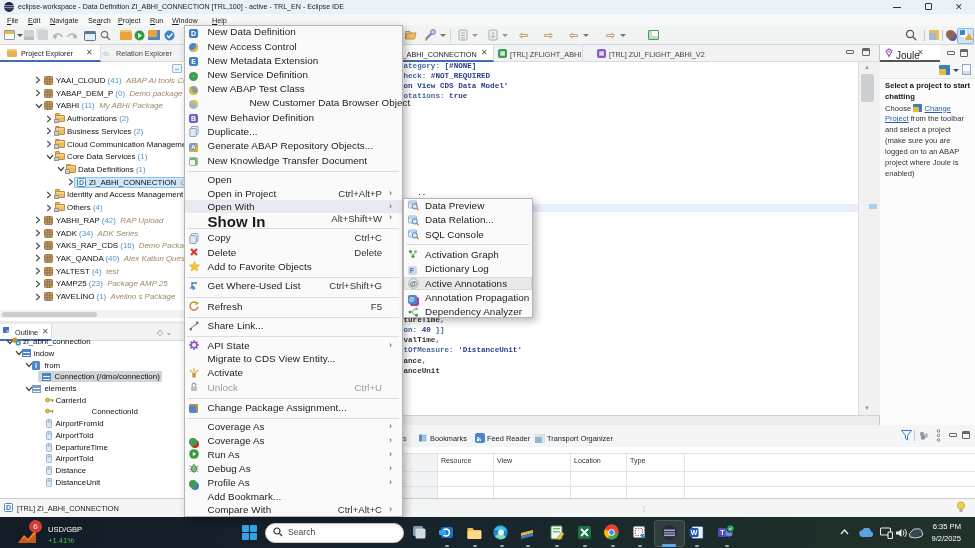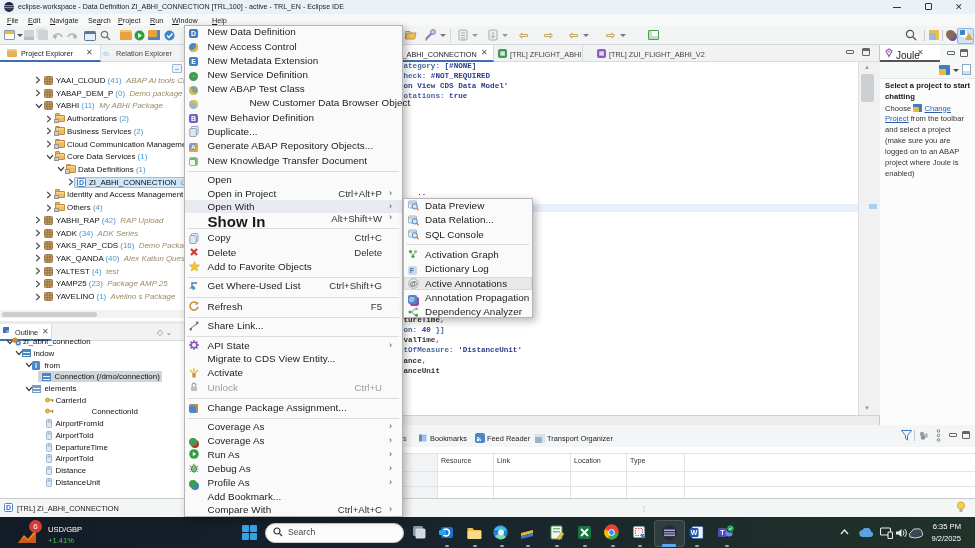--- a/index.html
+++ b/index.html
@@ -536,21 +536,21 @@
       <circle cx="2.5" cy="2" r="1.3" fill="none" stroke="#888"></circle>
       <circle cx="2.5" cy="6.5" r="1.3" fill="none" stroke="#888"></circle>
       <circle cx="2.5" cy="11" r="1.3" fill="none" stroke="#888"></circle>
     </svg>
   </div>
 <div class="abs" style="left:949px;top:433px;width:8px;height:4px;border:1px solid #666;border-radius:1px;"></div>
 <div class="abs" style="left:962px;top:431px;width:8px;height:8px;border:1px solid #666;border-radius:1px;box-shadow:inset 0 2px 0 #666;"></div>
 <div class="abs" style="left:390px;top:447px;width:585px;height:51px;background:#fff;"></div>
 <div class="abs" style="left:390px;top:453px;width:47px;height:45px;background:#f2f3f4;"></div>
 <div class="abs" style="left:441px;top:457px;font-size:7.1px;color:#333;">Resource</div>
-<div class="abs" style="left:497px;top:457px;font-size:7.1px;color:#333;">Link</div>
+<div class="abs" style="left:497px;top:457px;font-size:7.1px;color:#333;">View</div>
 <div class="abs" style="left:574px;top:457px;font-size:7.1px;color:#333;">Location</div>
 <div class="abs" style="left:630px;top:457px;font-size:7.1px;color:#333;">Type</div>
 <div class="abs" style="left:437px;top:453px;width:1px;height:45px;background:#e2e4e6;"></div>
 <div class="abs" style="left:493px;top:453px;width:1px;height:45px;background:#e2e4e6;"></div>
 <div class="abs" style="left:570px;top:453px;width:1px;height:45px;background:#e2e4e6;"></div>
 <div class="abs" style="left:626px;top:453px;width:1px;height:45px;background:#e2e4e6;"></div>
 <div class="abs" style="left:684px;top:453px;width:1px;height:45px;background:#e2e4e6;"></div>
 <div class="abs" style="left:390px;top:453px;width:585px;height:1px;background:#e2e4e6;"></div>
 <div class="abs" style="left:390px;top:470.5px;width:585px;height:1px;background:#e2e4e6;"></div>
 <div class="abs" style="left:390px;top:485.5px;width:585px;height:1px;background:#e2e4e6;"></div>

